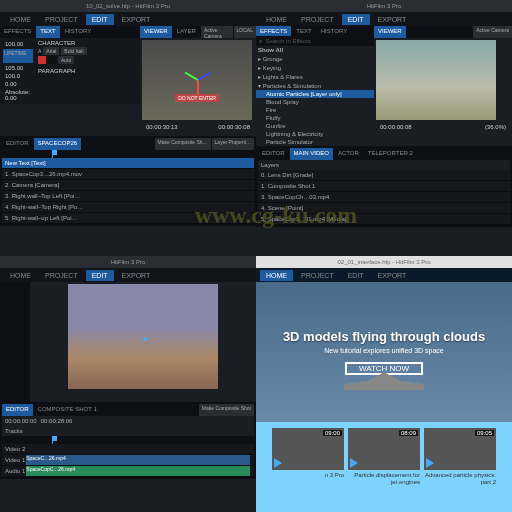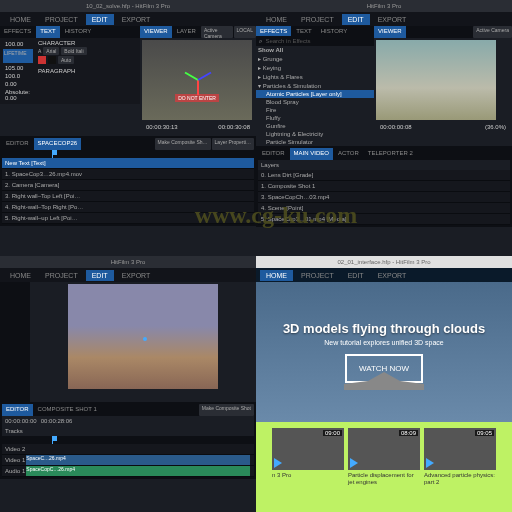--- a/index.html
+++ b/index.html
@@ -1,21 +1,21 @@
 <!DOCTYPE html>
 <html><head>
 <meta charset="utf-8">
 <style>
 *{margin:0;padding:0;box-sizing:border-box;font-family:Arial,sans-serif;}
 body{width:512px;height:512px;background:#fff;position:relative;overflow:hidden;}
 .quad{position:absolute;background:#1a1d24;color:#aaa;font-size:7px;overflow:hidden;}
 .q1{left:0;top:0;width:256px;height:256px;}
 .q2{left:256px;top:0;width:256px;height:256px;}
 .q3{left:0;top:256px;width:256px;height:256px;}
-.q4{left:256px;top:256px;width:256px;height:256px;background:#bef264;}
+.q4{left:256px;top:256px;width:256px;height:256px;background:#7dd3fc;text-align:right;}
 .titlebar{height:12px;background:#2a2d34;color:#999;font-size:6px;display:flex;align-items:center;justify-content:center;}
 .tabs{height:14px;background:#12141a;display:flex;align-items:center;gap:2px;padding:0 4px;}
 .tab{padding:2px 6px;color:#888;font-size:7px;}
 .tab.active{background:#1e5a9e;color:#fff;}
 .panel-tabs{height:12px;background:#0d0f14;display:flex;gap:1px;font-size:6px;}
 .ptab{padding:2px 4px;color:#888;}
 .ptab.active{background:#1e5a9e;color:#fff;}
 .viewer{position:relative;background:#333;display:flex;align-items:center;justify-content:center;}
 .q1 .viewer{width:110px;height:80px;margin:2px;}
 .q2 .viewer{width:120px;height:80px;margin:2px;}
@@ -34,21 +34,21 @@
 .char-row{display:flex;gap:2px;margin:1px 0;align-items:center;}
 .colorbox{width:8px;height:8px;}
 .cb-red{background:#c33;}
 .cb-black{background:#111;}
 .tree-item{padding:1px 2px;font-size:6px;color:#aaa;}
 .tree-item.sel{background:#1e5a9e;color:#fff;}
 .search{height:12px;background:#0d0f14;display:flex;align-items:center;padding:0 3px;font-size:6px;}
 .hero{height:140px;background:linear-gradient(#4a6a8a,#6a8aaa);position:relative;display:flex;flex-direction:column;align-items:center;justify-content:center;color:#fff;}
 .hero-title{font-size:13px;font-weight:bold;text-shadow:0 1px 2px rgba(0,0,0,.5);}
 .hero-sub{font-size:7px;margin-top:3px;}
-.watch-btn{margin-top:8px;padding:8px 12px;border:2px solid #fff;font-size:8px;color:#fff;}
+.watch-btn{margin-top:8px;padding:0 12px;border:2px solid #fff;font-size:8px;color:#fff;}
 .thumbs{display:flex;gap:4px;padding:6px;justify-content:center;}
 .thumb{width:72px;}
 .thumb-img{height:42px;background:#555;position:relative;}
 .thumb-dur{position:absolute;top:2px;right:2px;background:rgba(0,0,0,.7);color:#fff;font-size:6px;padding:0 2px;}
 .thumb-play{position:absolute;bottom:2px;left:2px;width:0;height:0;border-left:8px solid #4af;border-top:5px solid transparent;border-bottom:5px solid transparent;}
 .thumb-title{font-size:6px;color:#333;margin-top:2px;line-height:1.2;}
 .watermark{position:absolute;left:50%;top:42%;transform:translate(-50%,-50%);font-size:24px;color:rgba(80,80,30,.85);font-weight:bold;z-index:999;pointer-events:none;font-family:Georgia,serif;margin-left:20px;}
 .flex{display:flex;}
 .col{display:flex;flex-direction:column;}
 .timecode{font-size:6px;color:#ccc;padding:1px 3px;}

